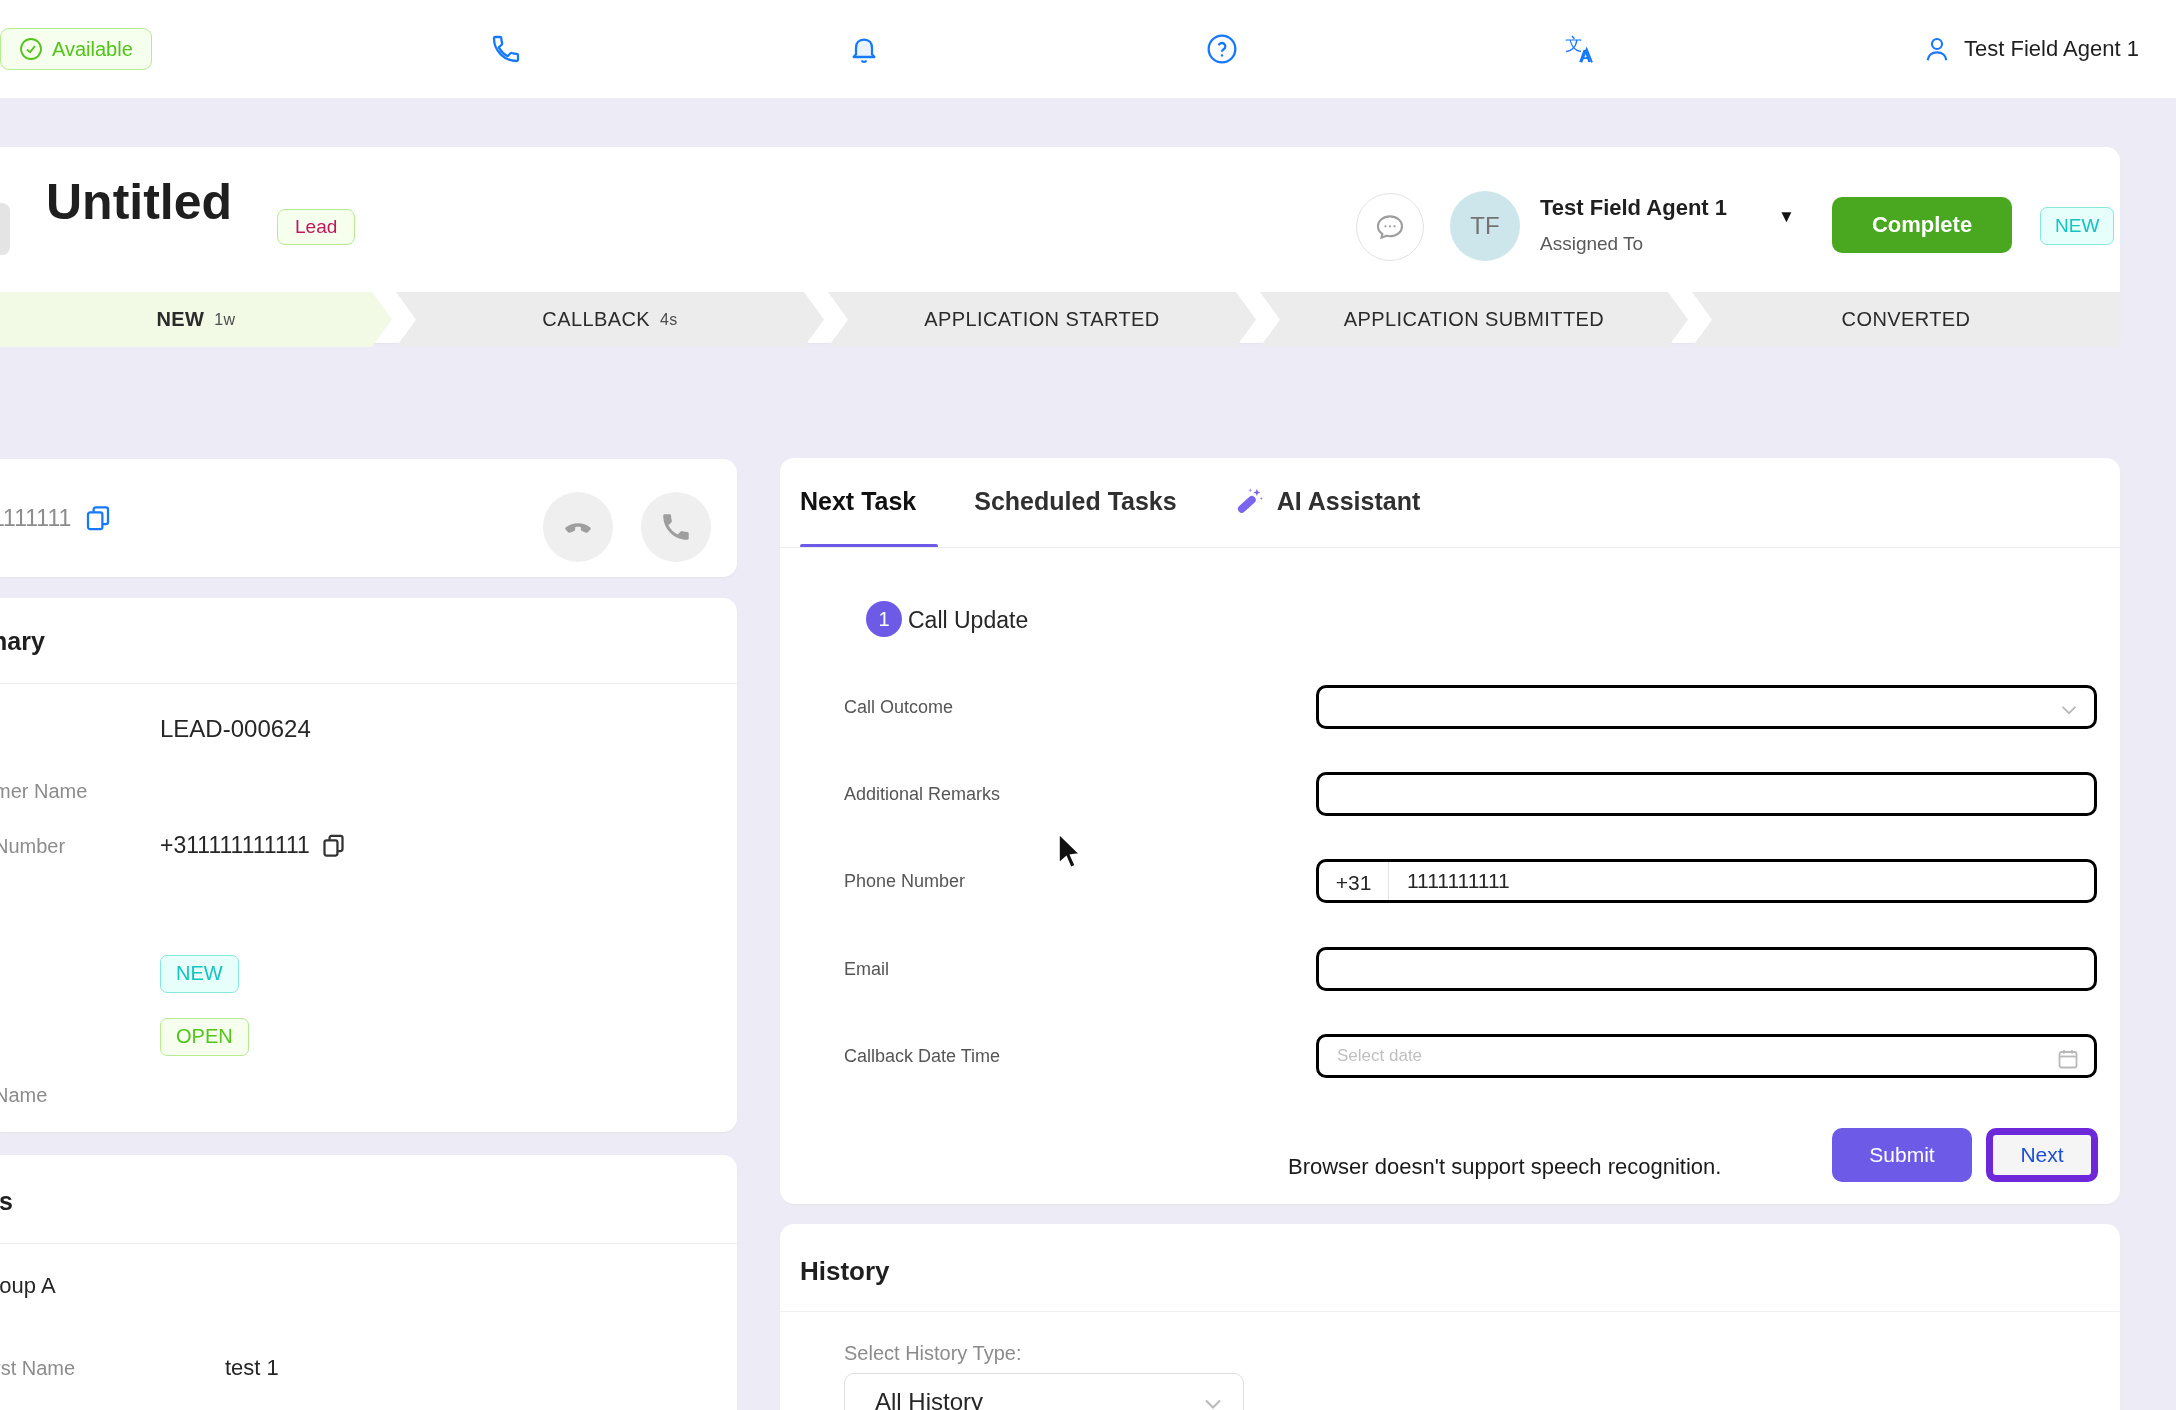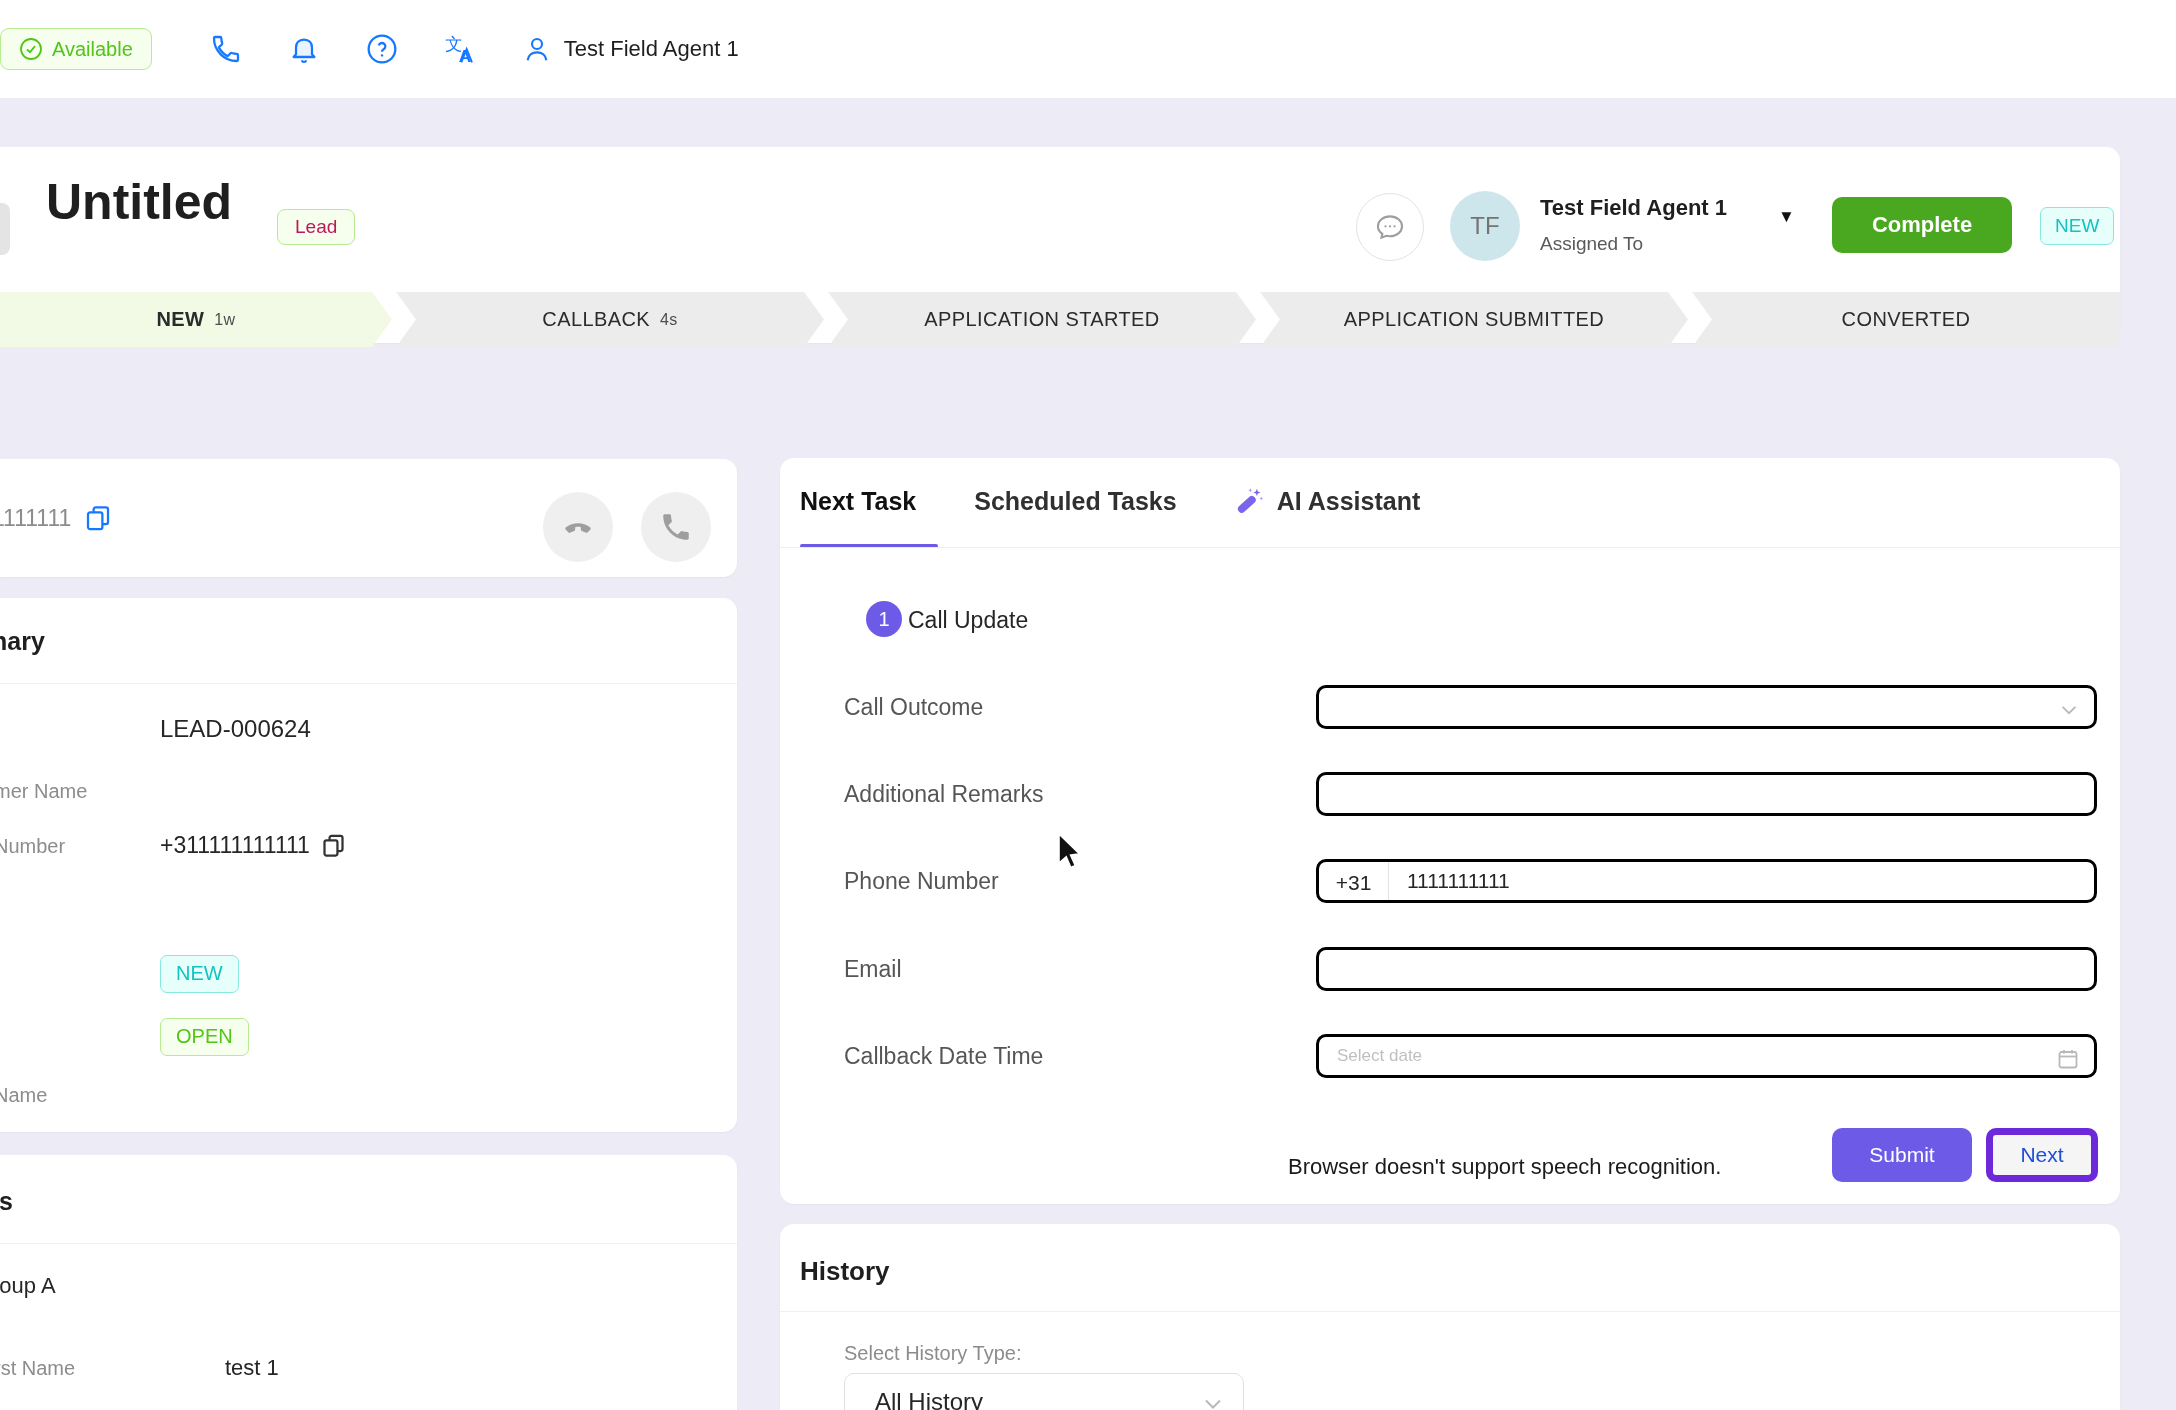--- a/index.html
+++ b/index.html
@@ -3,21 +3,21 @@
 <meta charset="utf-8">
 <style>
   * { margin:0; padding:0; box-sizing:border-box; }
   body { background:#edecf6; }
   .screen{ position:relative; width:2176px; height:1410px; background:#edecf6;
            font-family:"Liberation Sans", sans-serif; overflow:hidden; color:#262626;}
   svg{ display:block; }
 
   
   .topbar{ position:absolute; top:0; left:0; width:2176px; height:98px; background:#fff;
-           display:flex; align-items:center; justify-content:flex-start; padding-right:37px; }
+           display:flex; align-items:center; justify-content:space-between; padding-right:37px; }
   .avail-pill{ display:flex; align-items:center; gap:9px; height:42px; padding:0 18px;
                border:1.5px solid #b7eb8f; background:#f6ffed; color:#52c41a;
                border-radius:9px; font-size:20px; margin-right:58px; }
   .tb-icon{ width:32px; height:32px; color:#1677ff; margin-right:46px; cursor:pointer; }
   .tb-user{ display:flex; align-items:center; gap:12px; }
   .tb-user .name{ font-size:22px; color:#1f1f1f; }
 
   
   .header-card{ position:absolute; top:147px; left:0; width:2120px; height:196px;
                 background:#fff; border-radius:0 14px 14px 0; box-shadow:0 1px 2px rgba(0,0,0,.04); }
@@ -76,21 +76,21 @@
   
   .tasks-card{ top:458px; left:780px; width:1340px; height:746px; border-radius:14px; }
   .tabs{ position:absolute; left:20px; top:28px; display:flex; gap:58px; align-items:center; }
   .tab{ font-size:25px; font-weight:600; color:#303030; padding-bottom:22px; cursor:pointer; display:flex; align-items:center; gap:12px;}
   .tab.active{ font-weight:700; color:#111; }
   .tabs-border{ position:absolute; left:0; top:89px; width:100%; height:1px; background:#ededed; }
   .tab-underline{ position:absolute; left:20px; top:86px; width:138px; height:4px; background:#6d5be8; border-radius:2px; }
   .step-circle{ position:absolute; left:86px; top:143px; width:36px; height:36px; border-radius:50%;
                 background:#6d5be8; color:#fff; font-size:20px; display:flex; align-items:center; justify-content:center; }
   .step-title{ position:absolute; left:128px; top:149px; font-size:23px; color:#262626; }
-  .form-label{ position:absolute; left:64px; font-size:23px; color:#565656; }
+  .form-label{ position:absolute; left:64px; font-size:18px; color:#565656; }
   .control{ position:absolute; left:536px; width:781px; height:44px; background:#fff;
             border:3px solid #000000; border-radius:10px; }
   .control .chev{ position:absolute; right:14px; top:11px; width:22px; height:22px; color:#b9b9b9; }
   .phone-ctl{ display:flex; align-items:center; }
   .phone-prefix{ width:70px; text-align:center; font-size:21px; color:#262626;
                  border-right:1px solid #e3e3e3; height:100%; line-height:42px; }
   .phone-input{ flex:1; border:none; outline:none; font-size:21px; color:#262626;
                 padding:0 18px; font-family:inherit; background:transparent; height:100%; }
   .text-input{ width:100%; height:100%; border:none; outline:none; border-radius:10px;
                font-size:17px; padding:0 18px; font-family:inherit; color:#262626; }

